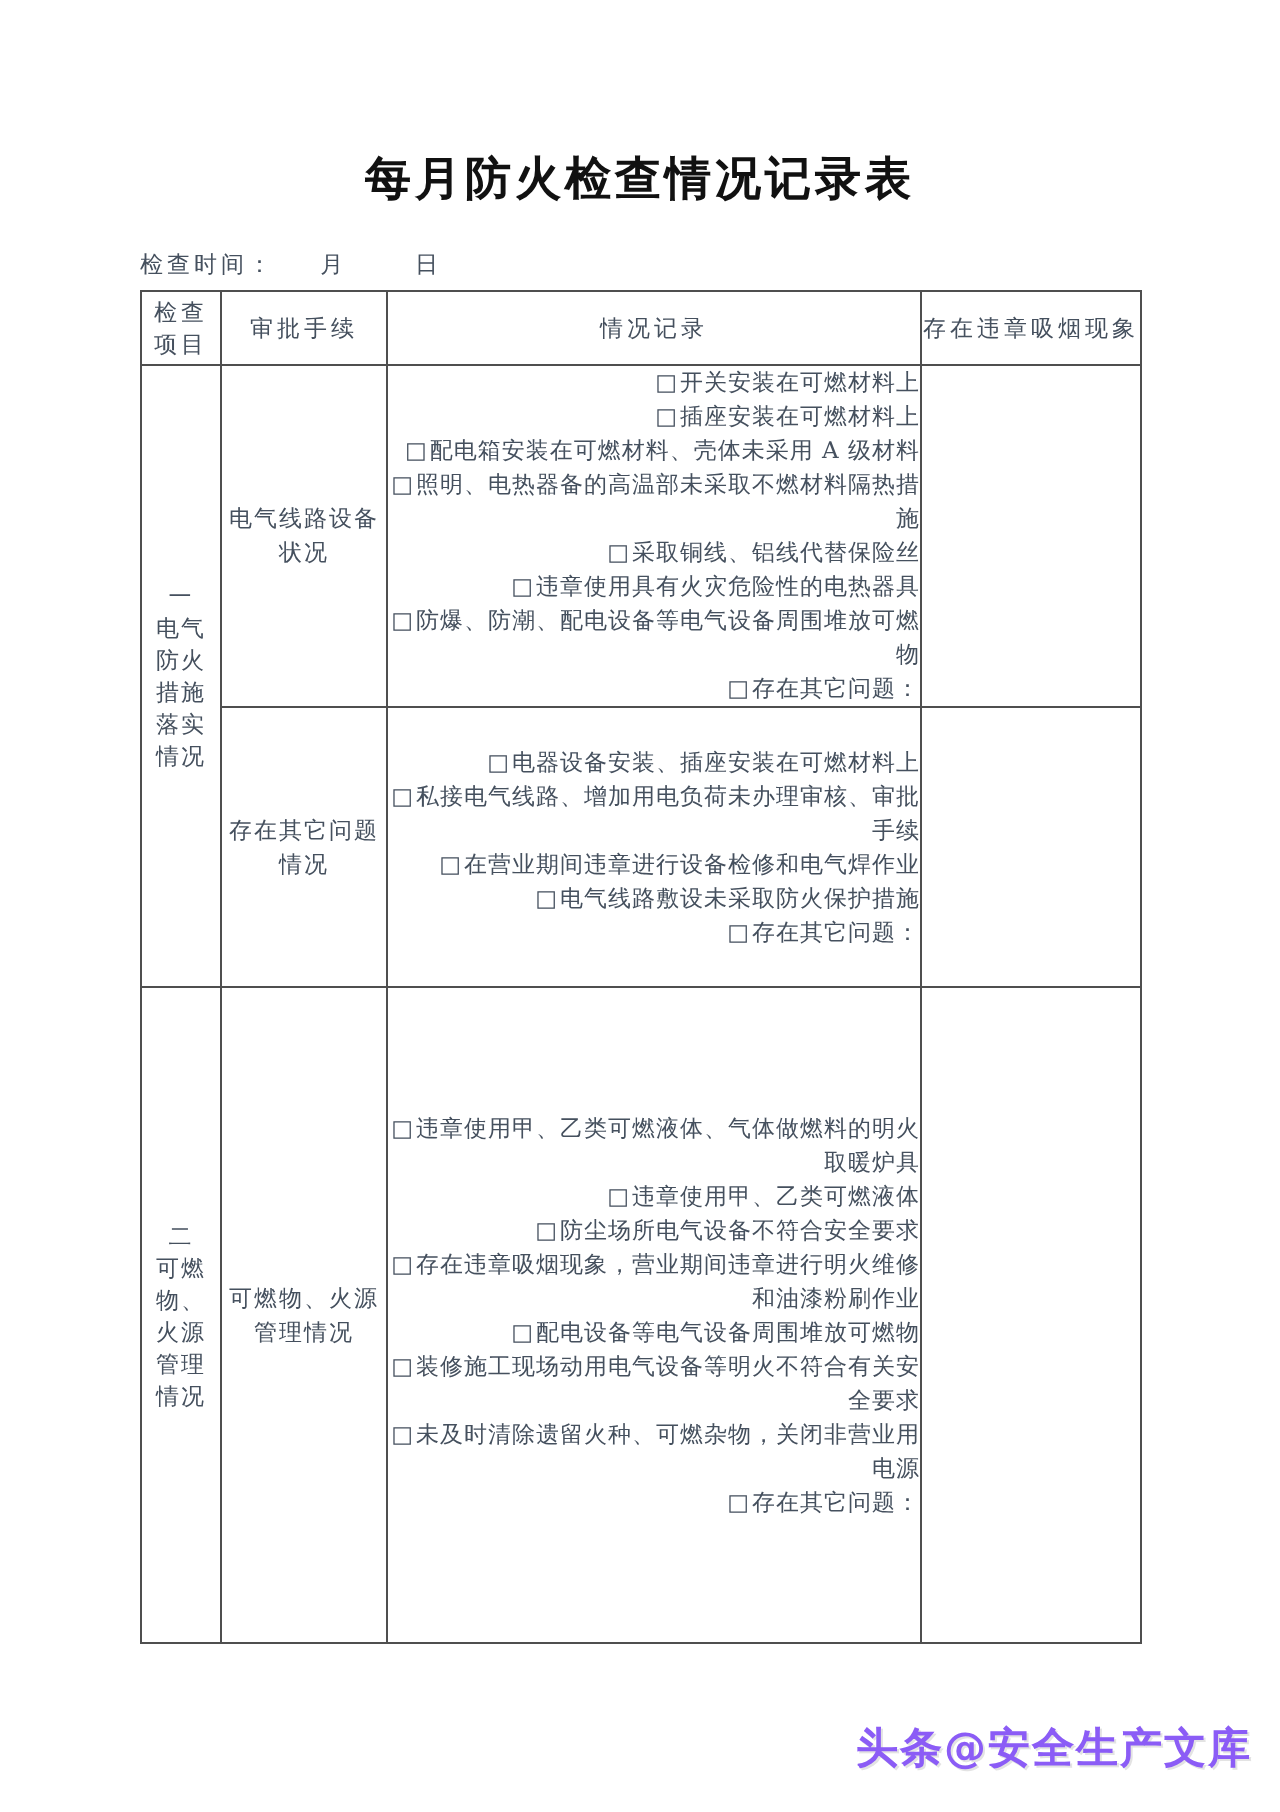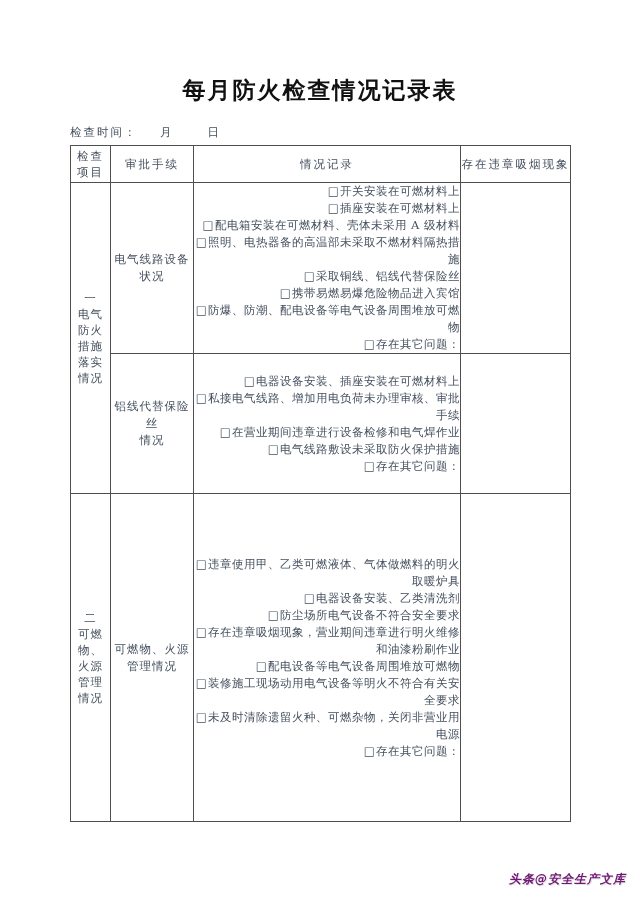--- a/index.html
+++ b/index.html
@@ -85,25 +85,24 @@
   .cb {
     display: inline;
     margin-right: 1px;
     font-family: "DejaVu Sans", sans-serif;
   }
   .watermark {
     position: absolute;
     right: 14px; bottom: 18px;
     font-family: "DejaVu Sans", "Liberation Sans", sans-serif;
     font-weight: 700;
-    font-size: 12px;
+    font-size: 21px;
     letter-spacing: 1px;
-    color: #701a75;
+    color: #8b5cf6;
     text-shadow: 1px 1px 0 #e3e3e3;
-    font-style: italic;
   }
 </style>
 </head>
 <body>
 
 <div class="page">
 
   <div class="doc-title">每月防火检查情况记录表</div>
 
   <div class="time-line">检查时间：    月      日</div>
@@ -133,28 +132,28 @@
 落实
 情况</td>
         <td class="content-label">电气线路设备
 状况</td>
         <td class="records-cell">
             <div class="record"><span class="cb">□</span><span>开关安装在可燃材料上</span></div>
             <div class="record"><span class="cb">□</span><span>插座安装在可燃材料上</span></div>
             <div class="record"><span class="cb">□</span><span>配电箱安装在可燃材料、壳体未采用 A 级材料</span></div>
             <div class="record"><span class="cb">□</span><span>照明、电热器备的高温部未采取不燃材料隔热措施</span></div>
             <div class="record"><span class="cb">□</span><span>采取铜线、铝线代替保险丝</span></div>
-            <div class="record"><span class="cb">□</span><span>携带易燃易爆危险物品进入宾馆</span></div>
+            <div class="record"><span class="cb">□</span><span>违章使用具有火灾危险性的电热器具</span></div>
             <div class="record"><span class="cb">□</span><span>防爆、防潮、配电设备等电气设备周围堆放可燃物</span></div>
             <div class="record"><span class="cb">□</span><span>存在其它问题：</span></div>
           </td>
         <td></td>
       </tr>
       <tr class="r2">
-        <td class="content-label">铝线代替保险丝
+        <td class="content-label">存在其它问题
 情况</td>
         <td class="records-cell">
             <div class="record"><span class="cb">□</span><span>电器设备安装、插座安装在可燃材料上</span></div>
             <div class="record"><span class="cb">□</span><span>私接电气线路、增加用电负荷未办理审核、审批手续</span></div>
             <div class="record"><span class="cb">□</span><span>在营业期间违章进行设备检修和电气焊作业</span></div>
             <div class="record"><span class="cb">□</span><span>电气线路敷设未采取防火保护措施</span></div>
             <div class="record"><span class="cb">□</span><span>存在其它问题：</span></div>
           </td>
         <td></td>
       </tr>
@@ -162,21 +161,21 @@
         <td class="group-label">二
 可燃
 物、
 火源
 管理
 情况</td>
         <td class="content-label">可燃物、火源
 管理情况</td>
         <td class="records-cell">
             <div class="record"><span class="cb">□</span><span>违章使用甲、乙类可燃液体、气体做燃料的明火取暖炉具</span></div>
-            <div class="record"><span class="cb">□</span><span>电器设备安装、乙类清洗剂</span></div>
+            <div class="record"><span class="cb">□</span><span>违章使用甲、乙类可燃液体</span></div>
             <div class="record"><span class="cb">□</span><span>防尘场所电气设备不符合安全要求</span></div>
             <div class="record"><span class="cb">□</span><span>存在违章吸烟现象，营业期间违章进行明火维修和油漆粉刷作业</span></div>
             <div class="record"><span class="cb">□</span><span>配电设备等电气设备周围堆放可燃物</span></div>
             <div class="record"><span class="cb">□</span><span>装修施工现场动用电气设备等明火不符合有关安全要求</span></div>
             <div class="record"><span class="cb">□</span><span>未及时清除遗留火种、可燃杂物，关闭非营业用电源</span></div>
             <div class="record"><span class="cb">□</span><span>存在其它问题：</span></div>
           </td>
         <td></td>
       </tr>
     </tbody>

